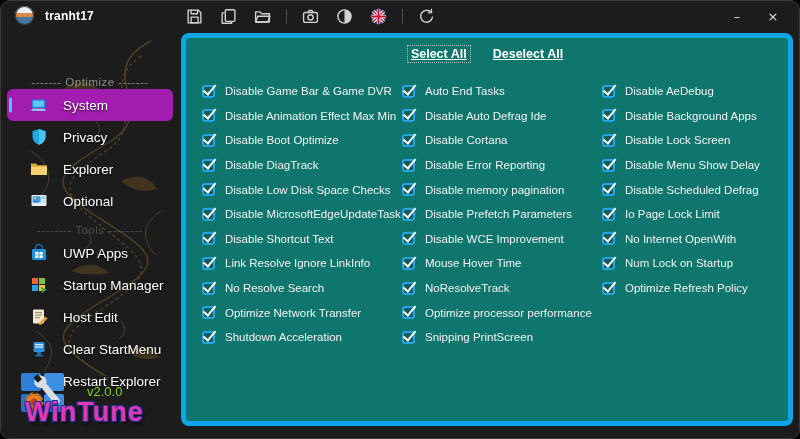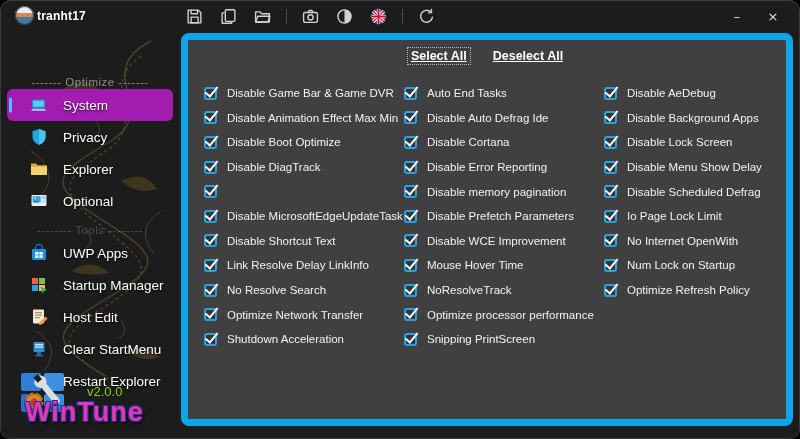--- a/index.html
+++ b/index.html
@@ -5,21 +5,21 @@
   * { box-sizing: border-box; }
   html,body { margin:0; padding:0; background:#000; }
   body { width:800px; height:439px; position:relative; overflow:hidden;
          font-family:"Liberation Sans", sans-serif; }
 
   .window { position:absolute; inset:0; background:#1c1c1c;
             border:1px solid #3a3a3a; border-radius:10px; overflow:hidden; }
 
   
   .titlebar { position:absolute; top:0; left:0; right:0; height:30px; }
-  .userbox { position:absolute; left:14px; top:5px; display:flex; align-items:center; gap:3px; }
+  .userbox { position:absolute; left:14px; top:5px; display:flex; align-items:center; gap:11px; }
   .avatar { width:19px; height:19px; border-radius:50%;
             background:linear-gradient(180deg,#e8eef2 0 38%,#d98a4a 38% 58%,#47789e 58% 100%);
             box-shadow:0 0 0 1px #3a3a3a inset; }
   .username { color:#ffffff; font-size:12px; font-weight:700; letter-spacing:.2px; }
 
   .toolbar { position:absolute; left:181px; top:2px; height:26px; display:flex; align-items:center; gap:9px; }
   .tbtn { width:25px; height:24px; display:flex; align-items:center; justify-content:center;
           background:none; border:none; padding:0; cursor:pointer; border-radius:4px; }
   .ticon { width:17px; height:17px; display:block; }
   .ticon svg { width:100%; height:100%; display:block; }
@@ -51,21 +51,21 @@
   .logo { position:absolute; left:16px; top:0; width:52px; height:48px; }
   .logo svg { width:100%; height:100%; display:block; }
   .version { position:absolute; left:86px; top:15px; color:#84cc16; font-size:13px; }
   .brand { position:absolute; left:24px; top:28px; font-size:27px; font-weight:800; letter-spacing:1px;
            color:#e238b4;
            text-shadow:-1px -1px 0 #24308e, 1px -1px 0 #24308e, -1px 1px 0 #24308e,
                         1px 1px 0 #24308e, 2px 3px 3px rgba(0,0,0,.65); }
 
   
   .panel { position:absolute; left:180px; top:32px; width:612px; height:393px;
-           background:#404040; border:7px solid #0ea5e9; border-radius:8px; }
+           background:#0f766e; border:5px solid #0ea5e9; border-radius:8px; }
   .panel-header { display:flex; justify-content:center; gap:20px; padding-top:8px; }
   .hlink { background:none; border:none; padding:1px 3px; color:#ffffff; font-size:12.5px;
            font-weight:700; text-decoration:underline; cursor:pointer;
            font-family:"Liberation Sans", sans-serif; }
   .hlink.focused { outline:1px dotted #b8b8b8; }
 
   .grid { position:absolute; left:16px; top:41px; display:flex; }
   .col { width:200px; display:flex; flex-direction:column; }
   .row { height:24.6px; display:flex; align-items:center; gap:10px; cursor:pointer; }
   .cb { position:relative; width:13px; height:13px; flex:0 0 13px;
@@ -332,32 +332,33 @@
           <div class="row">
             <span class="cb"></span>
             <span class="row-label">Disable Boot Optimize</span>
           </div>
           <div class="row">
             <span class="cb"></span>
             <span class="row-label">Disable DiagTrack</span>
           </div>
           <div class="row">
             <span class="cb"></span>
+            <span class="row-label">Disable Low Disk Space Checks</span>
           </div>
           <div class="row">
             <span class="cb"></span>
             <span class="row-label">Disable MicrosoftEdgeUpdateTask</span>
           </div>
           <div class="row">
             <span class="cb"></span>
             <span class="row-label">Disable Shortcut Text</span>
           </div>
           <div class="row">
             <span class="cb"></span>
-            <span class="row-label">Link Resolve Delay LinkInfo</span>
+            <span class="row-label">Link Resolve Ignore LinkInfo</span>
           </div>
           <div class="row">
             <span class="cb"></span>
             <span class="row-label">No Resolve Search</span>
           </div>
           <div class="row">
             <span class="cb"></span>
             <span class="row-label">Optimize Network Transfer</span>
           </div>
           <div class="row">

